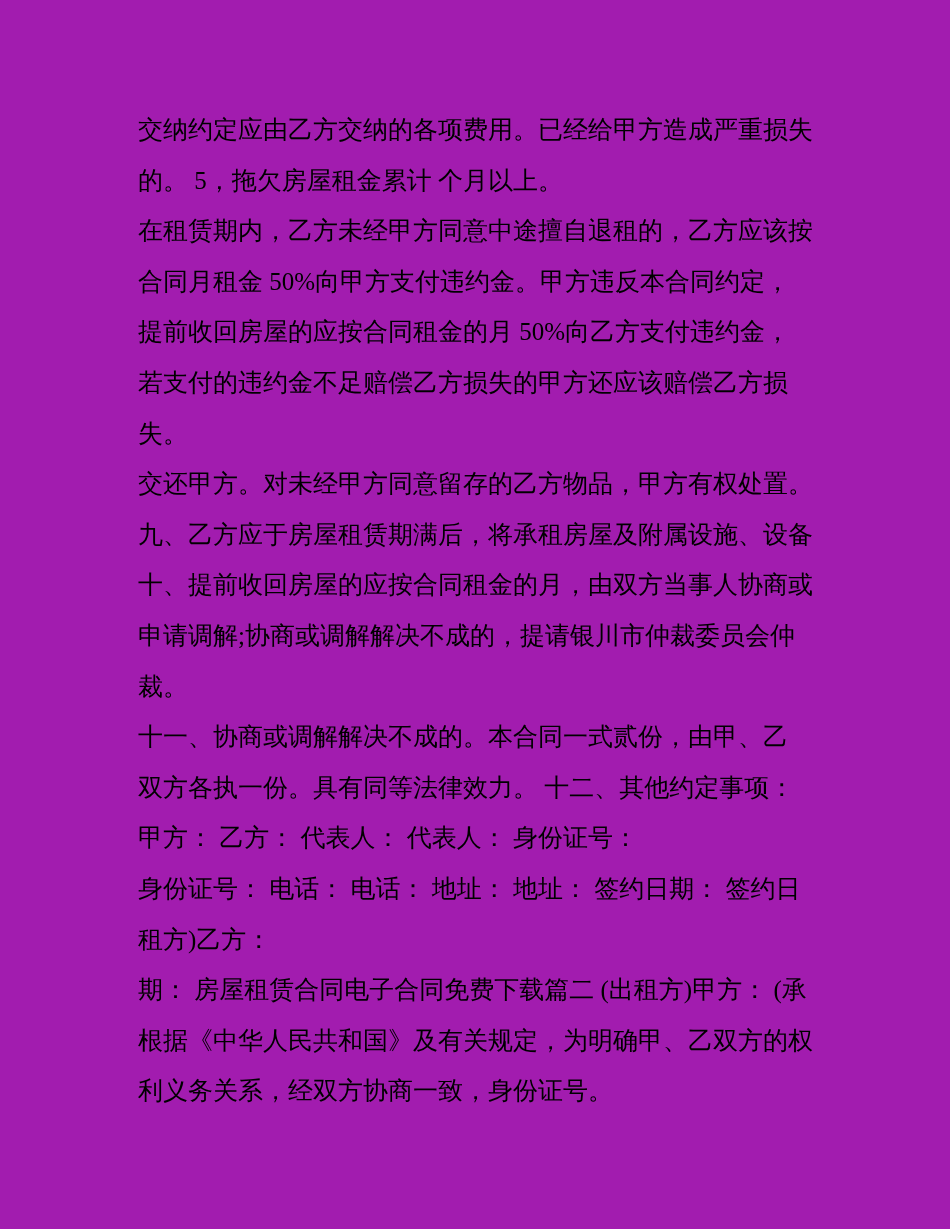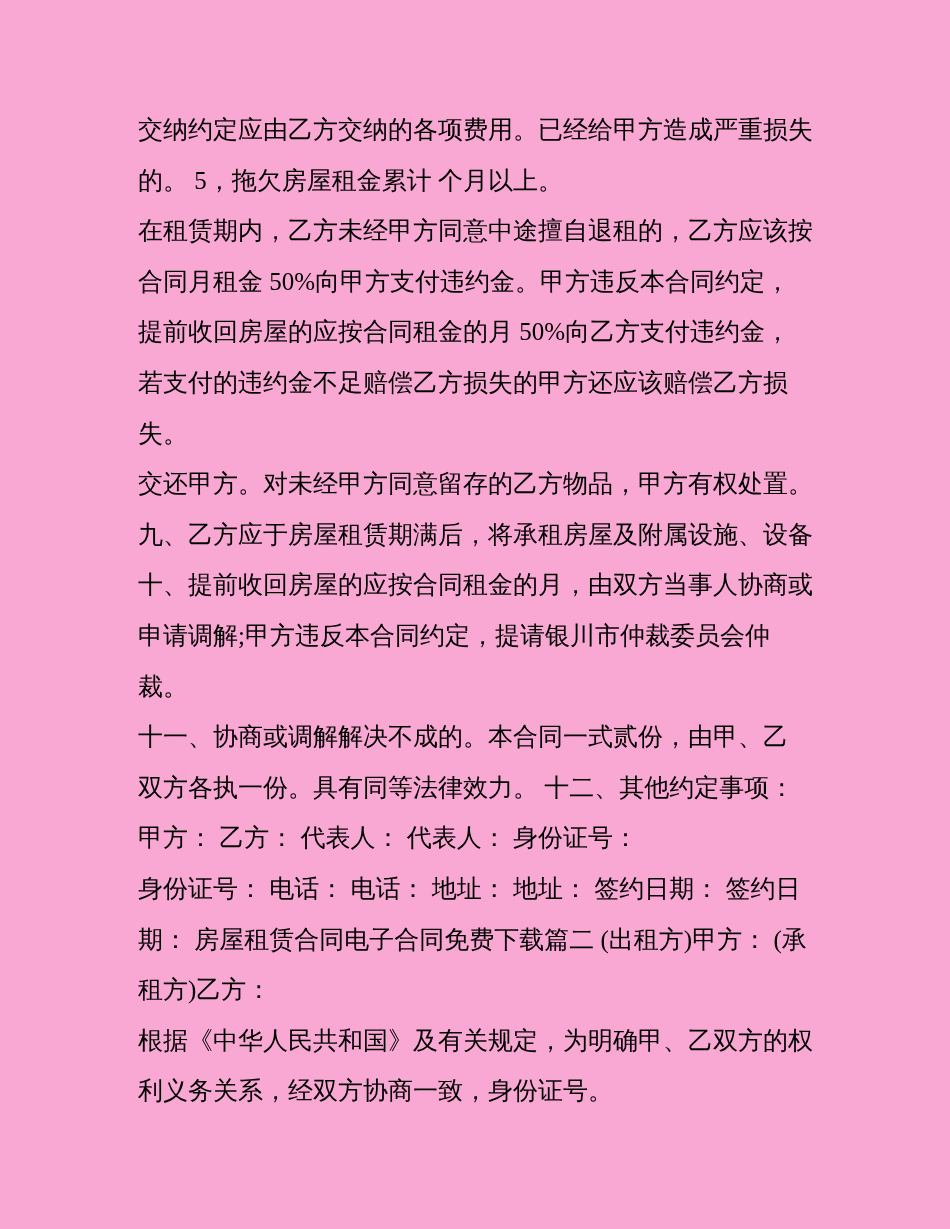--- a/index.html
+++ b/index.html
@@ -4,21 +4,21 @@
 <style>
   html, body {
     margin: 0;
     padding: 0;
     background: #ffffff;
   }
   .page {
     position: relative;
     width: 950px;
     height: 1229px;
-    background: #f9a8d4;
+    background: #a21caf;
     overflow: hidden;
   }
   .textblock {
     position: absolute;
     left: 138px;
     top: 105px;
     width: 720px;
     font-family: "Liberation Serif", "DejaVu Serif", serif;
     font-size: 25px;
     line-height: 50.6px;
@@ -39,24 +39,24 @@
     <p>交纳约定应由乙方交纳的各项费用。已经给甲方造成严重损失</p>
     <p>的。 5，拖欠房屋租金累计 个月以上。</p>
     <p>在租赁期内，乙方未经甲方同意中途擅自退租的，乙方应该按</p>
     <p>合同月租金 50%向甲方支付违约金。甲方违反本合同约定，</p>
     <p>提前收回房屋的应按合同租金的月 50%向乙方支付违约金，</p>
     <p>若支付的违约金不足赔偿乙方损失的甲方还应该赔偿乙方损</p>
     <p>失。</p>
     <p>交还甲方。对未经甲方同意留存的乙方物品，甲方有权处置。</p>
     <p>九、乙方应于房屋租赁期满后，将承租房屋及附属设施、设备</p>
     <p>十、提前收回房屋的应按合同租金的月，由双方当事人协商或</p>
-    <p>申请调解;甲方违反本合同约定，提请银川市仲裁委员会仲</p>
+    <p>申请调解;协商或调解解决不成的，提请银川市仲裁委员会仲</p>
     <p>裁。</p>
     <p>十一、协商或调解解决不成的。本合同一式贰份，由甲、乙</p>
     <p>双方各执一份。具有同等法律效力。 十二、其他约定事项：</p>
     <p>甲方： 乙方： 代表人： 代表人： 身份证号：</p>
     <p>身份证号： 电话： 电话： 地址： 地址： 签约日期： 签约日</p>
+    <p>租方)乙方：</p>
     <p>期： 房屋租赁合同电子合同免费下载篇二 (出租方)甲方： (承</p>
-    <p>租方)乙方：</p>
     <p>根据《中华人民共和国》及有关规定，为明确甲、乙双方的权</p>
     <p>利义务关系，经双方协商一致，身份证号。</p>
   </div>
 </div>
 
 </body></html>

